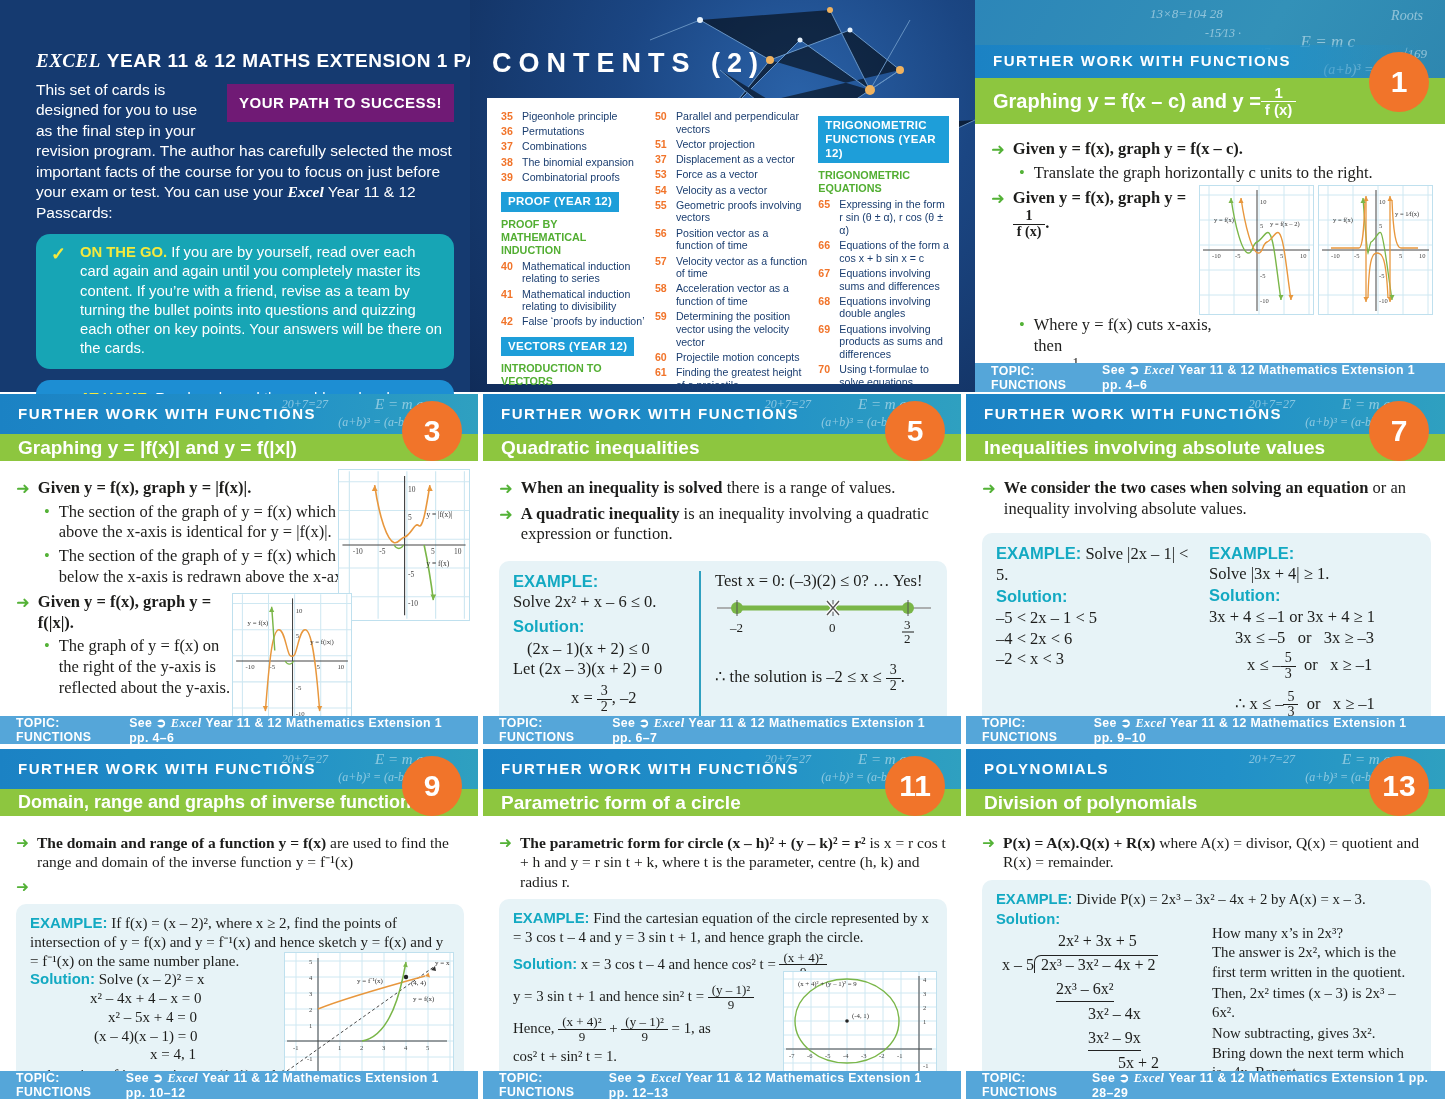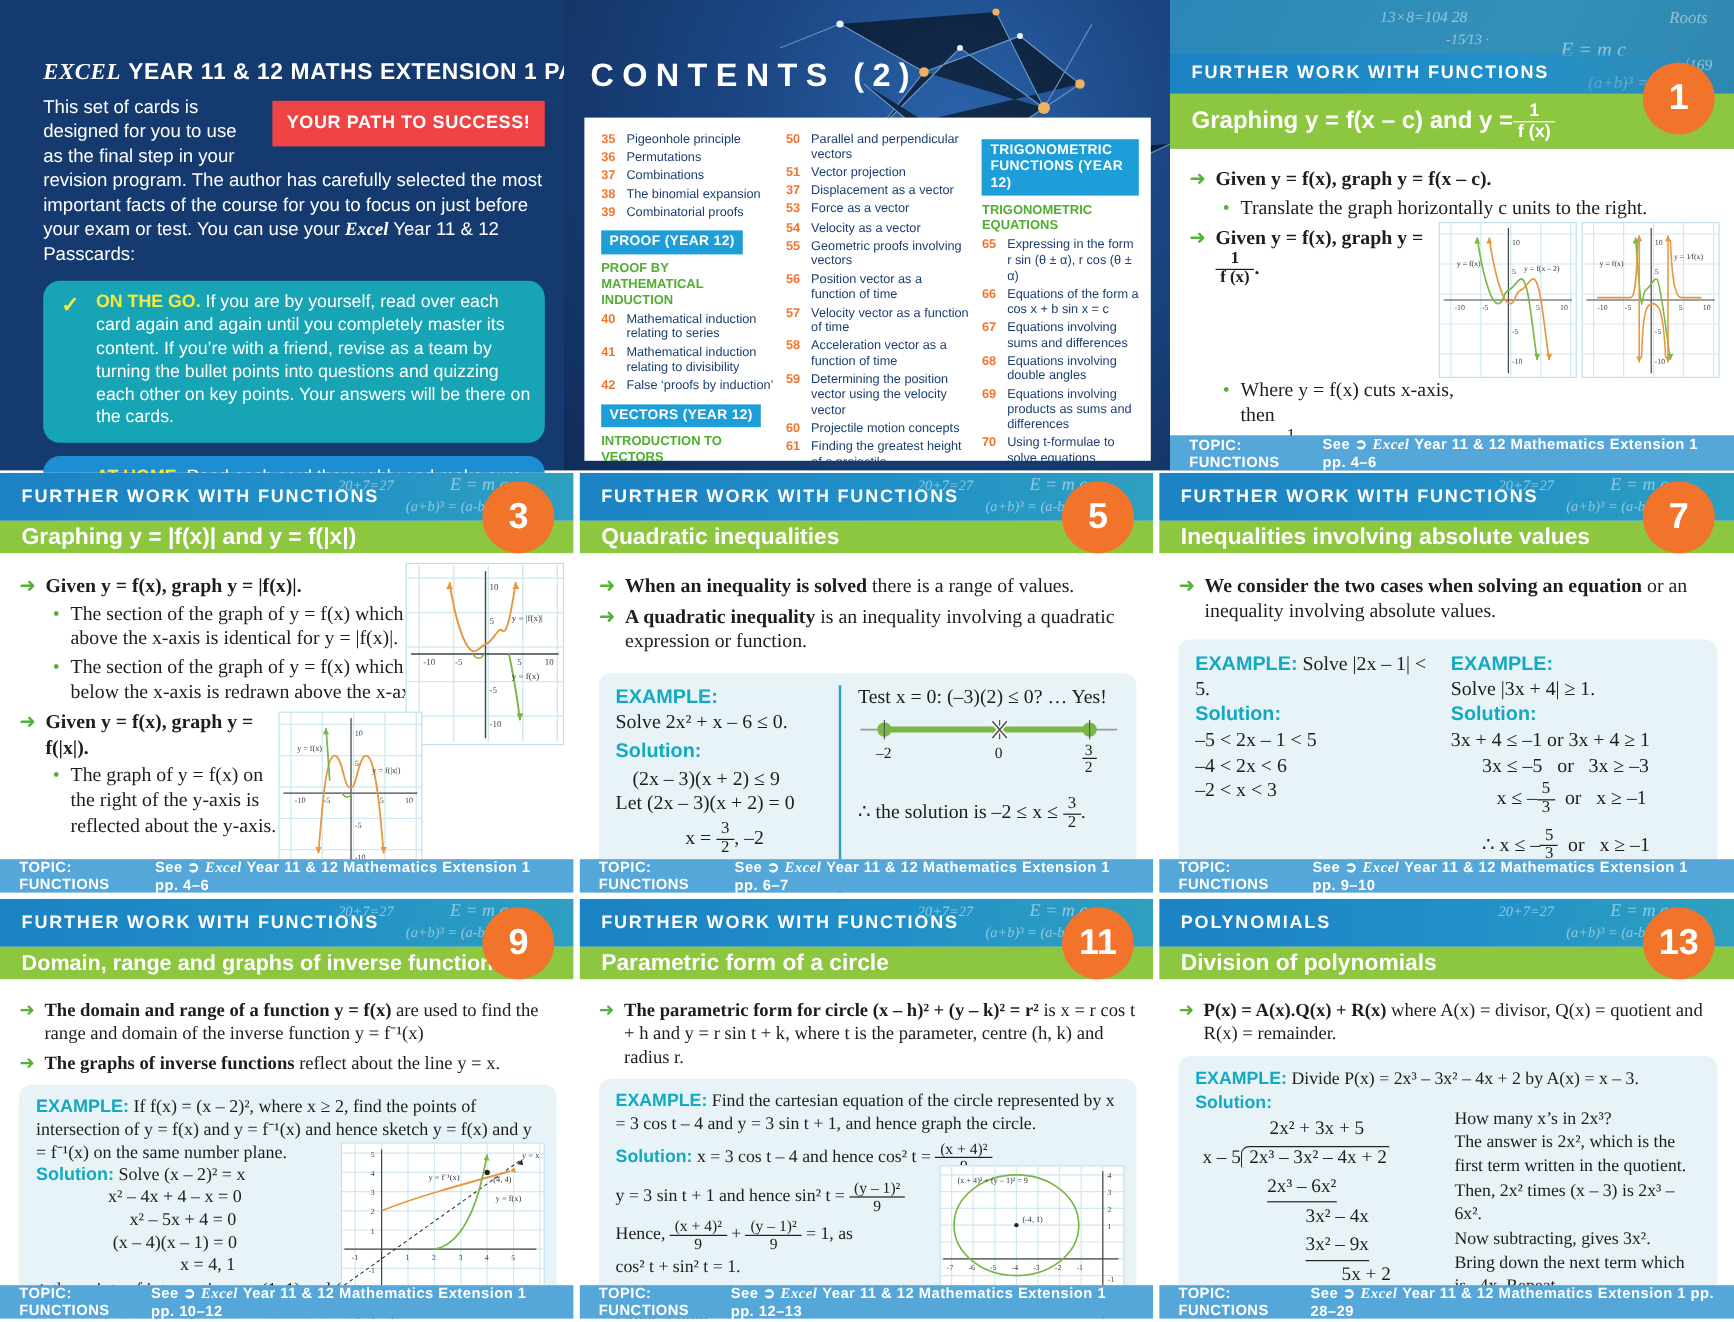--- a/index.html
+++ b/index.html
@@ -5,21 +5,21 @@
   html,body{margin:0;padding:0;background:#fff;}
   .page{position:relative;width:1445px;height:1102px;background:#fff;overflow:hidden;
         font-family:"Liberation Sans",sans-serif;color:#1d1d1b;}
   
   .topband{position:absolute;left:0;top:0;width:1445px;height:392px;display:flex;}
   .intro{width:470px;background:#153a70;padding:50px 16px 0 36px;box-sizing:border-box;flex:none;}
   .intro-title{color:#fff;font-size:19px;font-weight:bold;letter-spacing:.5px;white-space:nowrap;}
   .intro-title .xl{font-family:"Liberation Serif",serif;font-style:italic;margin-right:6px;}
   .intro-para{color:#fff;font-size:15.5px;line-height:1.32;margin-top:8px;}
   .intro-para .xl,.ib .xl{font-family:"Liberation Serif",serif;font-style:italic;font-weight:bold;}
-  .success-btn{float:right;background:#ef4444;color:#fff;font-weight:bold;font-size:15px;
+  .success-btn{float:right;background:#701a75;color:#fff;font-weight:bold;font-size:15px;
       padding:9px 12px;margin:4px 0 6px 14px;letter-spacing:.5px;}
   .ib{border-radius:14px;padding:9px 12px 10px 44px;position:relative;color:#fff;
       font-size:14.8px;line-height:1.3;margin-top:11px;}
   .ib .chk{position:absolute;left:15px;top:9px;color:#f5e93d;font-weight:bold;font-size:18px;}
   .ib .h{color:#f5e93d;font-weight:bold;}
   .ib .b{font-weight:bold;}
   .ib1{background:#17a5b5;}
   .ib2{background:#1d8ed3;}
   .ib3{background:#8cc63f;}
   
@@ -469,21 +469,21 @@
           </div>
         <div class="bul">
             <span class="ar">➜</span>
             <span><span class="b">A quadratic inequality</span><span> is an inequality involving a quadratic expression or function.</span></span>
           </div>
         <div class="ex" style="margin-top:16px;height:195px;display:flex">
           <div style="width:190px;border-right:2px solid #2fa0c0;padding-right:10px">
             <div class="exh">EXAMPLE:</div>
             <div>Solve 2x² + x – 6 ≤ 0.</div>
             <div class="exh" style="margin-top:4px">Solution:</div>
-            <div style="margin:2px 0 0 14px">(2x – 3)(x + 2) ≤ 9</div>
+            <div style="margin:2px 0 0 14px">(2x – 1)(x + 2) ≤ 0</div>
             <div>Let (2x – 3)(x + 2) = 0</div>
             <div style="margin:4px 0 0 58px"><span>x = </span><span class="fr" style="font-size:14px"><span class="n">3</span><span class="d">2</span></span><span>, –2</span></div>
           </div>
           <div style="flex:1;padding-left:14px">
             <div>Test x = 0: (–3)(2) ≤ 0? … Yes!</div>
             <svg width="218" height="52" viewBox="0 0 218 52">
               <line x1="2" y1="16" x2="216" y2="16" stroke="#999" stroke-width="1.5"></line>
               <line x1="22" y1="16" x2="193" y2="16" stroke="#7ab648" stroke-width="5"></line>
               <circle cx="22" cy="16" r="6" fill="#7ab648"></circle>
                 <circle cx="193" cy="16" r="6" fill="#7ab648"></circle>
@@ -565,21 +565,20 @@
           <span>Domain, range and graphs of inverse functions</span>
         </div>
       <div class="c-num">9</div>
       <div class="c-body" style="font-size:15.5px">
         <div class="bul">
             <span class="ar">➜</span>
             <span><span class="b">The domain and range of a function y = f(x)</span><span> are used to find the range and domain of the inverse function y = f⁻¹(x)</span></span>
           </div>
         <div class="bul">
             <span class="ar">➜</span>
-            <span><span class="b">The graphs of inverse functions</span><span> reflect about the line y = x.</span></span>
           </div>
         <div class="ex" style="margin-top:8px;height:212px;font-size:15px;line-height:1.25">
           <svg class="gph" style="position:absolute;right:10px;top:48px" width="168" height="122" viewBox="0 0 168 122">
             <g stroke="#cfe8f2" stroke-width="1">
                 <path d="M0 8h168M0 24h168M0 40h168M0 56h168M0 72h168M0 88h168M0 104h168M11 0v122M33 0v122M55 0v122M77 0v122M99 0v122M121 0v122M143 0v122M165 0v122"></path>
               </g>
             <g stroke="#444" stroke-width="1">
                 <line x1="2" y1="88" x2="162" y2="88"></line>
                 <line x1="33" y1="118" x2="33" y2="5"></line>
               </g>

